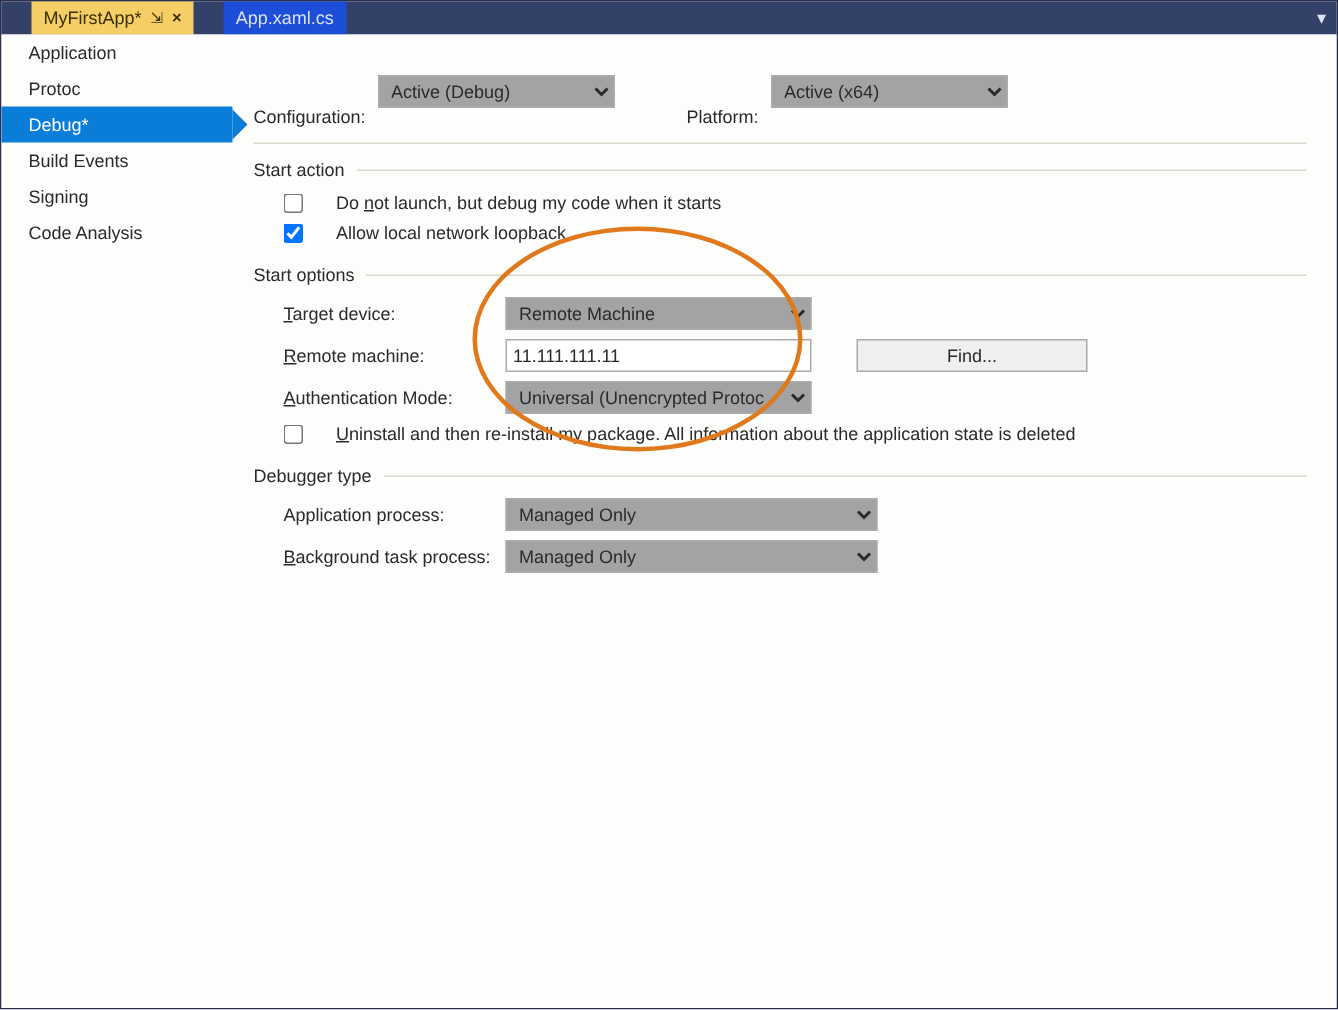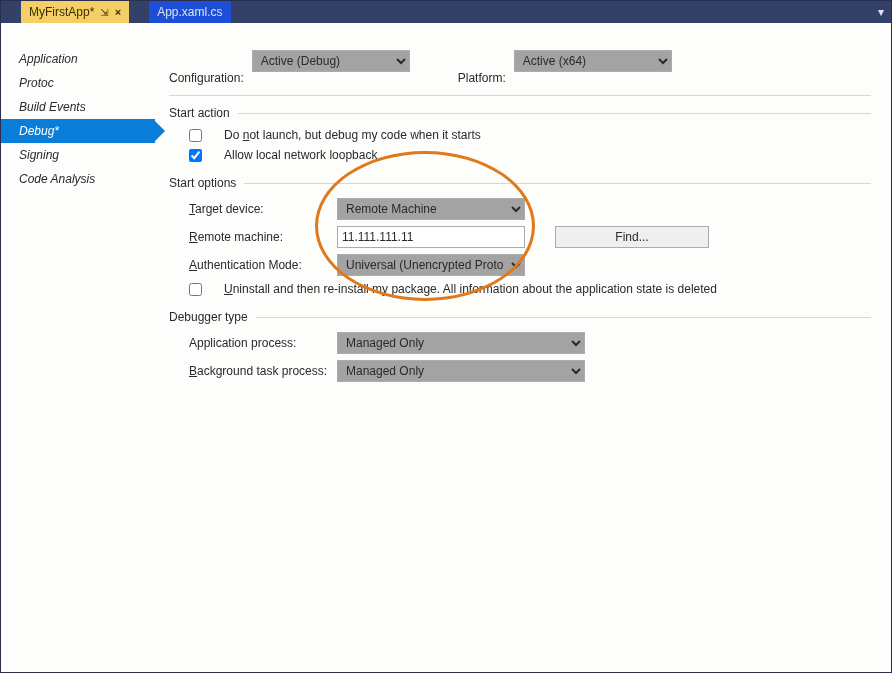--- a/index.html
+++ b/index.html
@@ -13,21 +13,21 @@
   .tab.inactive { background: #1d4ed8; color: #dce2f2; }
   .tabstrip-fill { flex: 1; }
   .tabstrip-menu { width: 20px; display: flex; align-items: center; justify-content: center; color: #dce2f2; }
   .tab .pin-icon { font-size: 10px; }
   .tab .close-icon { font-size: 11px; font-weight: bold; }
 
   
   .body { position: absolute; top: 22px; left: 0; right: 0; bottom: 0; display: flex; background: #fdfdfb; }
 
   
-  .sidebar { width: 154px; padding-top: 24px; font-style: italic; }
+  .sidebar { width: 154px; padding-top: 0; }
   .side-item { height: 24px; line-height: 24px; padding-left: 18px; color: #2a2a2a; cursor: pointer; position: relative; }
   .side-item.active { background: #0a7dd8; color: #fff; }
   .side-item.active::after {
     content: ""; position: absolute; right: -10px; top: 2px;
     border-top: 10px solid transparent; border-bottom: 10px solid transparent;
     border-left: 10px solid #0a7dd8;
   }
 
   
   .main { flex: 1; padding: 14px 20px 0 14px; position: relative; }
@@ -48,21 +48,21 @@
   .check-row input[type="checkbox"] { width: 13px; height: 13px; }
   .check-row label u { text-decoration: underline; }
 
   select.combo, input.txt {
     height: 22px; border: 1px solid #acacac; background: #a3a3a3; padding: 0 4px; color: #2a2a2a;
   }
   input.txt { background: #fff; }
   button.btn { height: 22px; border: 1px solid #acacac; background: #efefef; color: #2a2a2a; cursor: pointer; }
 
   .w150 { width: 158px; }
-  .w188 { width: 188px; }
+  .w188 { width: 204px; }
   .w154 { width: 154px; }
   .w248 { width: 248px; }
 
   .ml40 { margin-left: 40px; }
 
   
   .annot { position: absolute; border: 3px solid #e0781c; border-radius: 50%; pointer-events: none; }
 </style>
 </head>
 <body>
@@ -82,22 +82,22 @@
     <div class="tabstrip-menu">
       <span>▾</span>
     </div>
   </div>
 
   <div class="body">
 
     <div class="sidebar">
       <div class="side-item">Application</div>
       <div class="side-item">Protoc</div>
+      <div class="side-item active">Debug*</div>
       <div class="side-item">Build Events</div>
-      <div class="side-item active">Debug*</div>
       <div class="side-item">Signing</div>
       <div class="side-item">Code Analysis</div>
     </div>
 
     <div class="main">
 
       <div class="row config-row">
         <span class="lbl">Configuration:</span>
         <select class="combo w150">
           <option>Active (Debug)</option>

